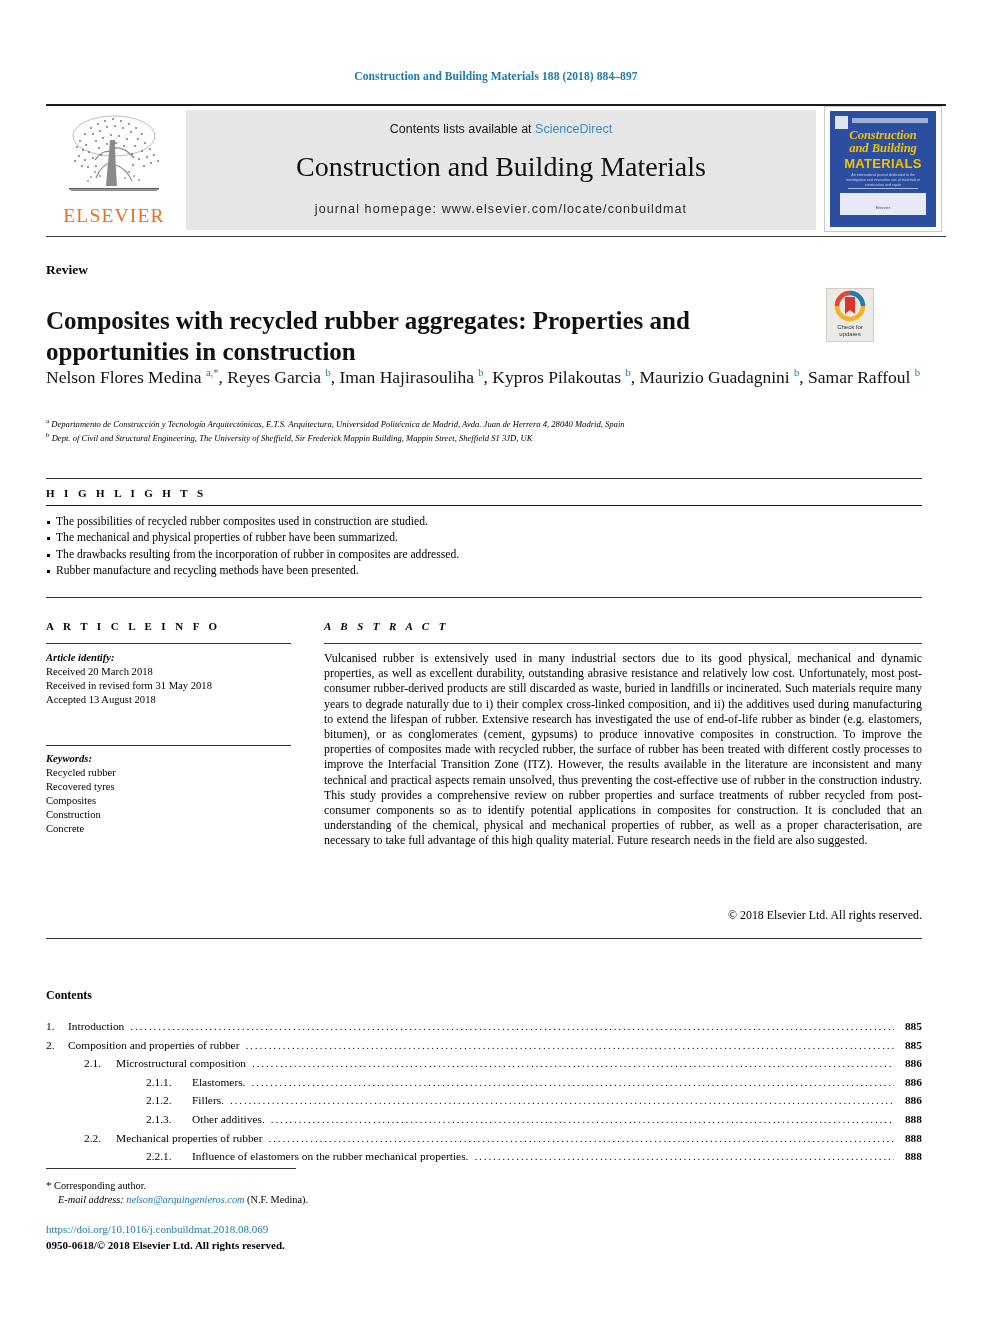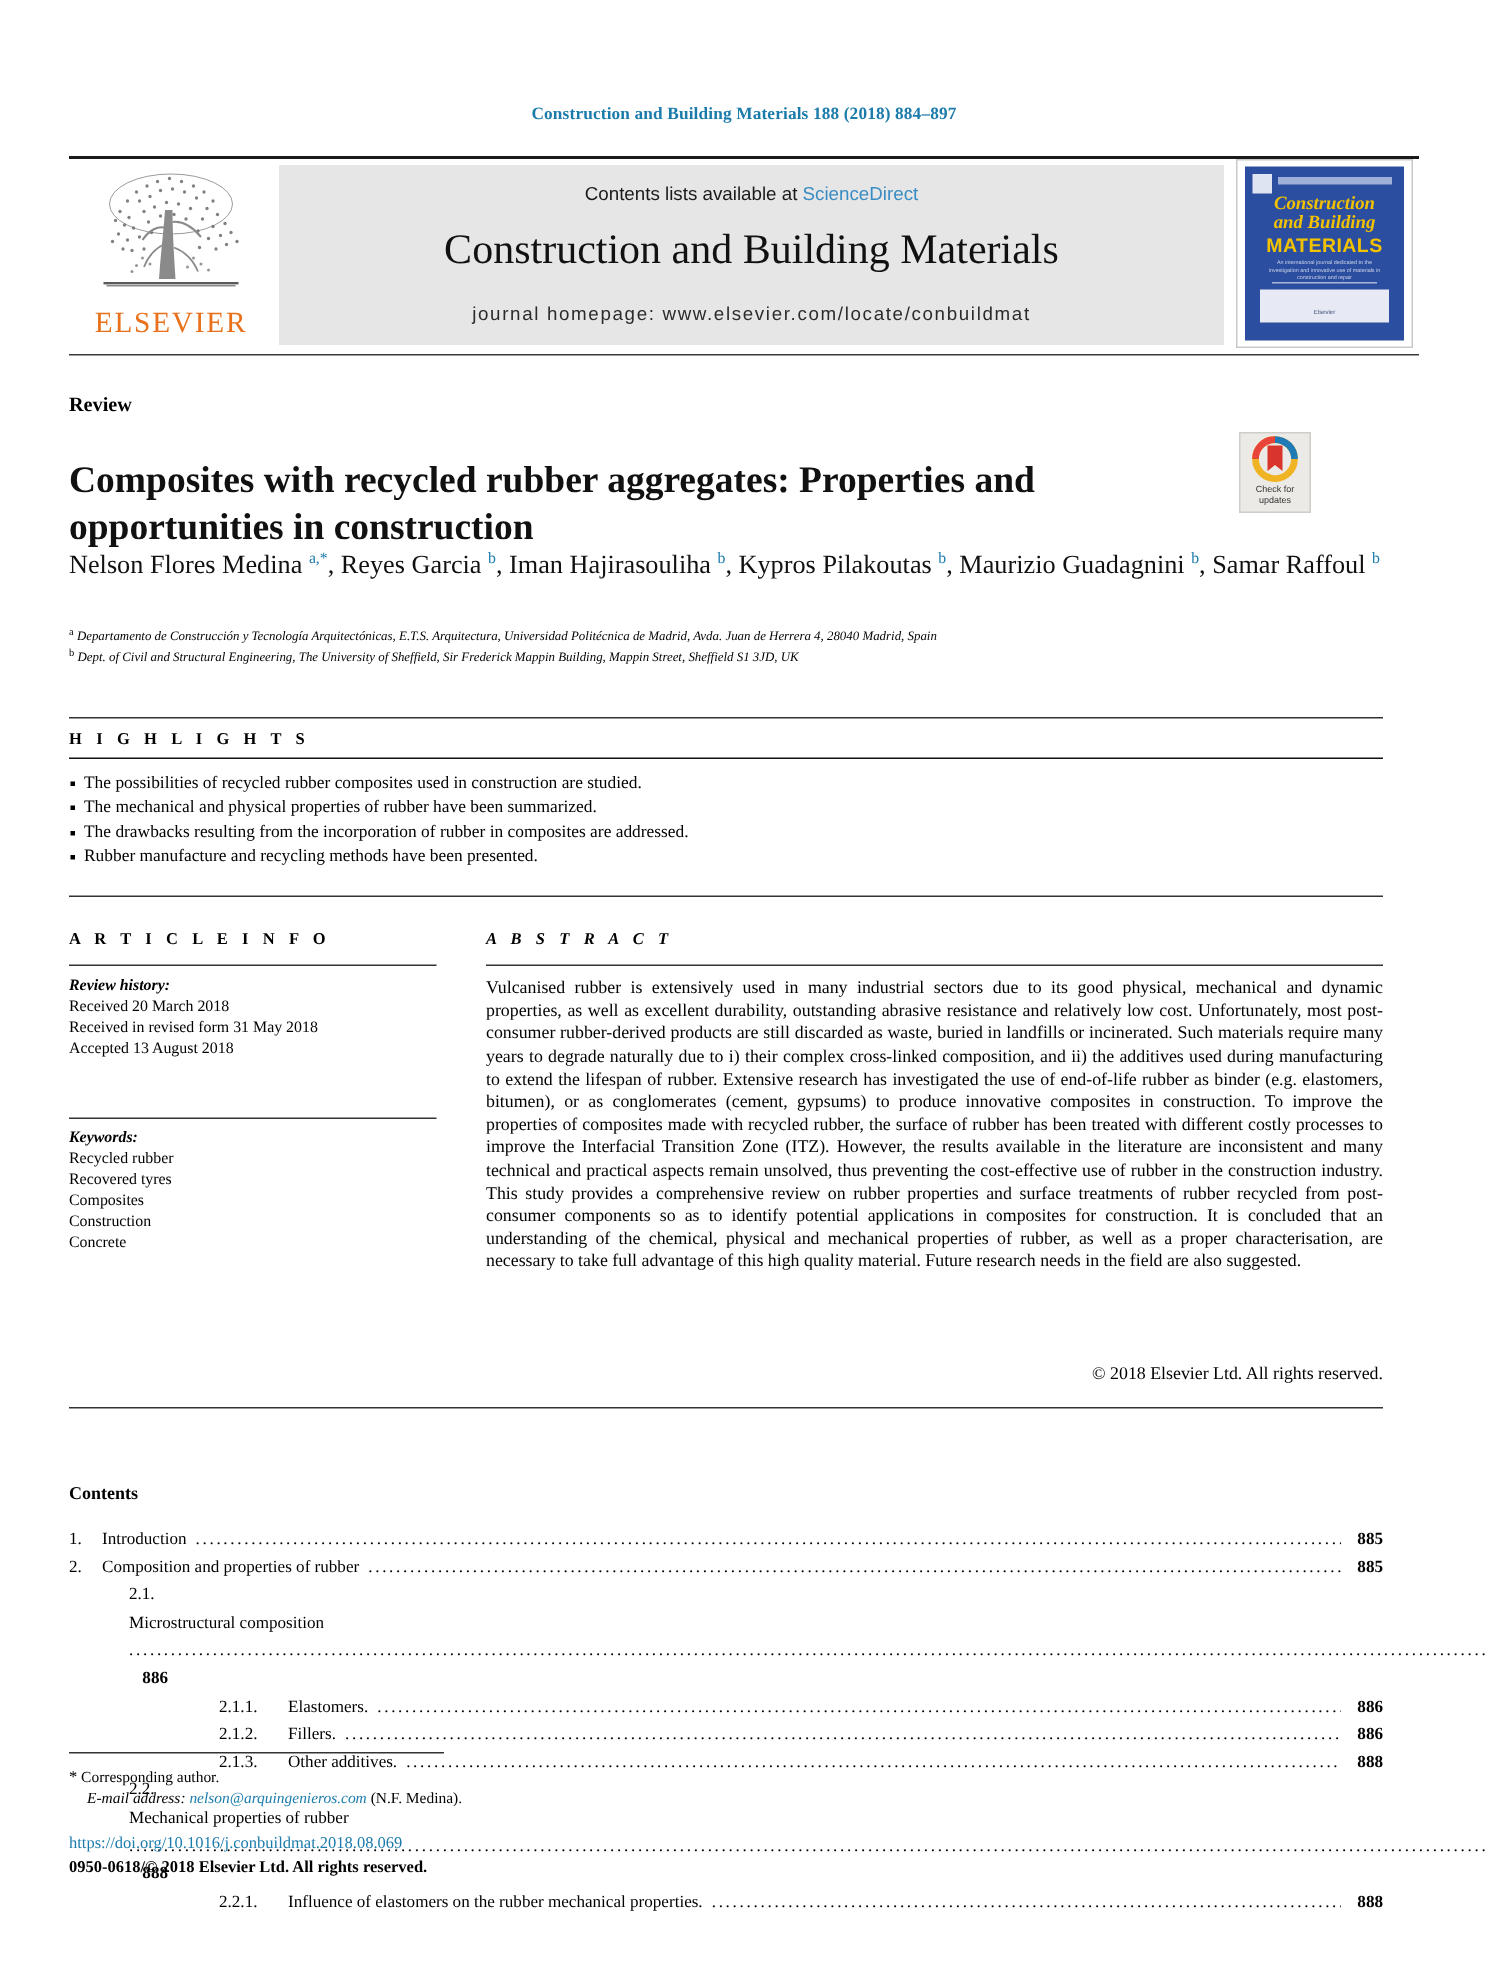--- a/index.html
+++ b/index.html
@@ -303,21 +303,21 @@
   .toc-dots {
     flex: 1 1 auto;
     overflow: hidden;
     white-space: nowrap;
     letter-spacing: 1.8px;
     font-size: 11.4px;
     margin: 0 2px;
   }
   .toc-pg { flex: none; font-weight: bold; text-align: right; width: 26px; }
   .lvl1 .toc-num { width: 22px; }
-  .lvl2 { padding-left: 38px; flex-direction: column; }
+  .lvl2 { padding-left: 38px; }
   .lvl2 .toc-num { width: 32px; }
   .lvl3 { padding-left: 100px; }
   .lvl3 .toc-num { width: 46px; }
 
   
   .foot-rule {
     position: absolute; top: 1168px; left: 46px;
     width: 250px; border-top: 1.1px solid #333;
   }
   .foot-corr {
@@ -481,21 +481,21 @@
     <div class="hl-item">The possibilities of recycled rubber composites used in construction are studied.</div>
     <div class="hl-item">The mechanical and physical properties of rubber have been summarized.</div>
     <div class="hl-item">The drawbacks resulting from the incorporation of rubber in composites are addressed.</div>
     <div class="hl-item">Rubber manufacture and recycling methods have been presented.</div>
   </div>
   <div class="hl-rule-bot"></div>
 
   <div class="sect-label" id="ai-label">A R T I C L E   I N F O</div>
   <div class="ai-rule"></div>
   <div class="ai-hist">
-    <div class="it">Review history:</div>
+    <div class="it">Article identify:</div>
     <div>Received 20 March 2018</div>
     <div>Received in revised form 31 May 2018</div>
     <div>Accepted 13 August 2018</div>
   </div>
   <div class="ai-kw-rule"></div>
   <div class="ai-kw">
     <div class="it">Keywords:</div>
     <div>Recycled rubber</div>
     <div>Recovered tyres</div>
     <div>Composites</div>

